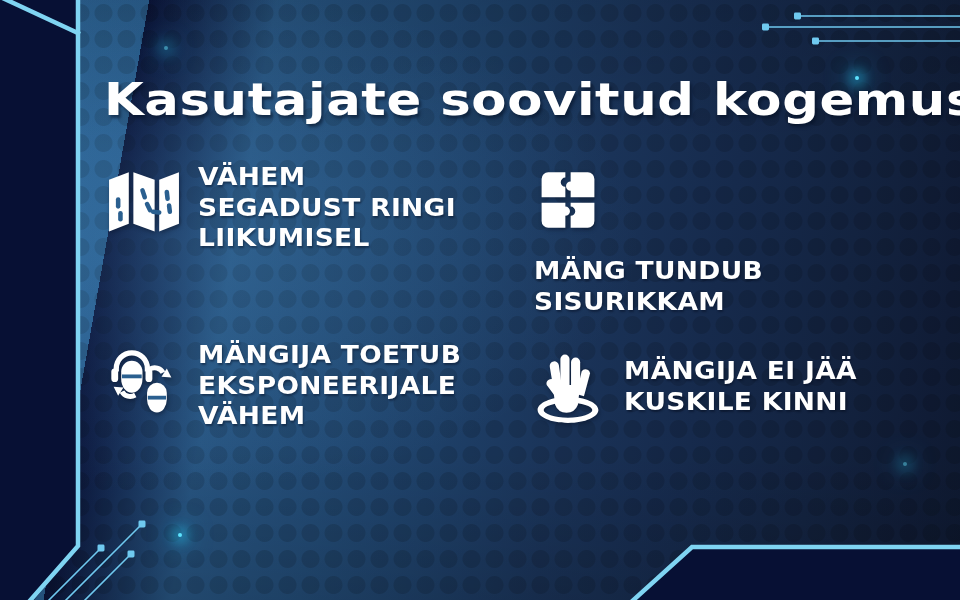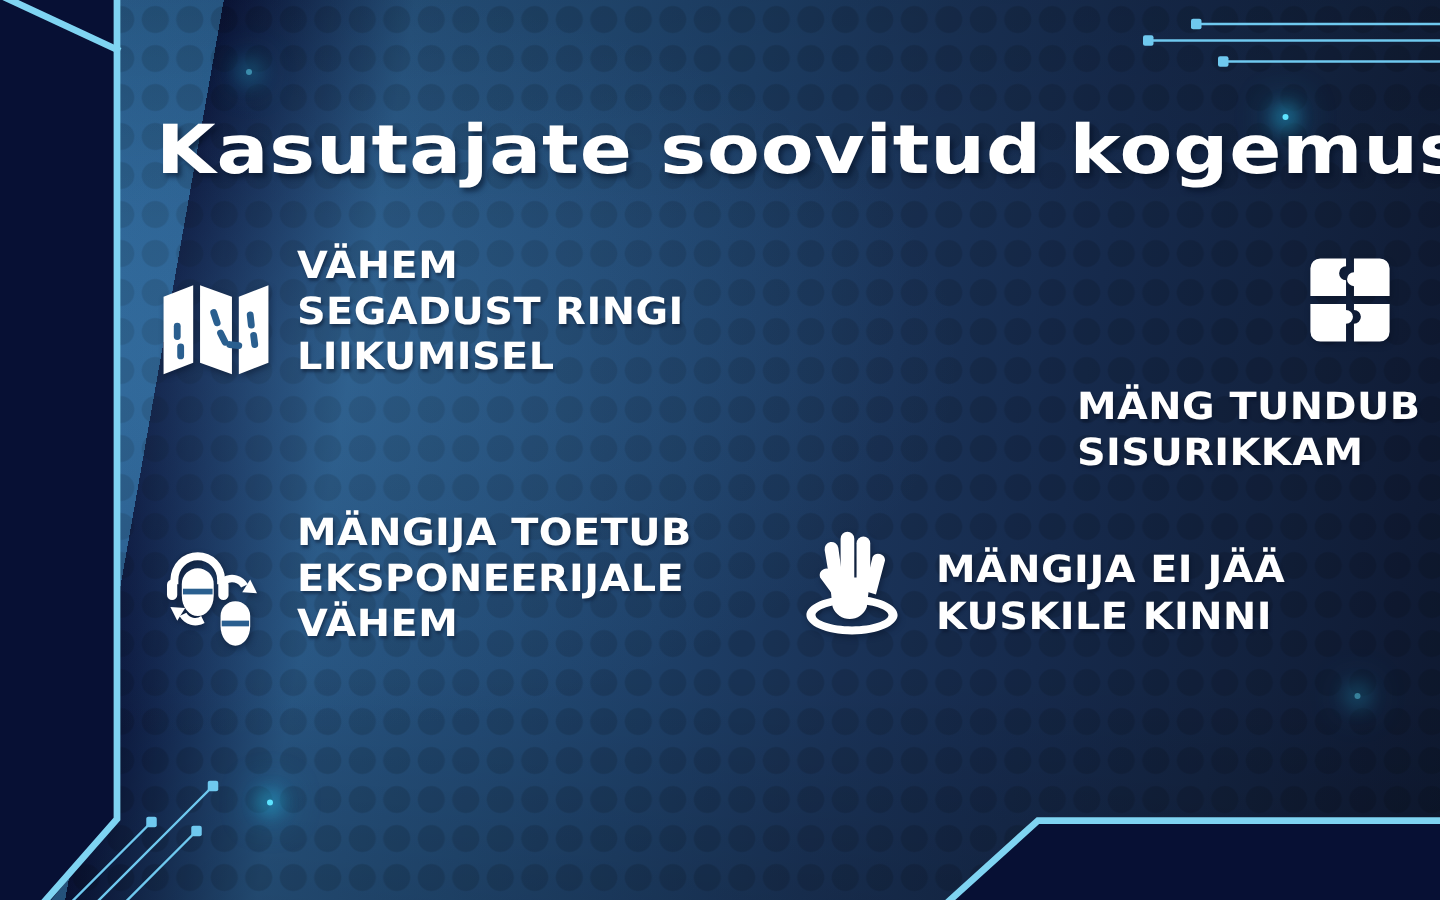--- a/index.html
+++ b/index.html
@@ -76,21 +76,21 @@
     white-space: nowrap;
     text-shadow: 2px 3px 3px rgba(4,14,34,0.55);
     transform: scaleX(1.14);
     transform-origin: left center;
   }
 
   
   .feature {
     position: absolute;
     display: flex;
-    align-items: flex-end;
+    align-items: flex-start;
     gap: 16px;
   }
   .feature.f1 { left: 106px; top: 160px; width: 400px; }
   .feature.f2 { left: 534px; top: 166px; width: 400px; flex-direction: column; }
   .feature.f3 { left: 106px; top: 338px; width: 430px; }
   .feature.f4 { left: 528px; top: 350px; width: 410px; }
 
   .icon-box {
     flex: 0 0 auto;
     width: 76px;

